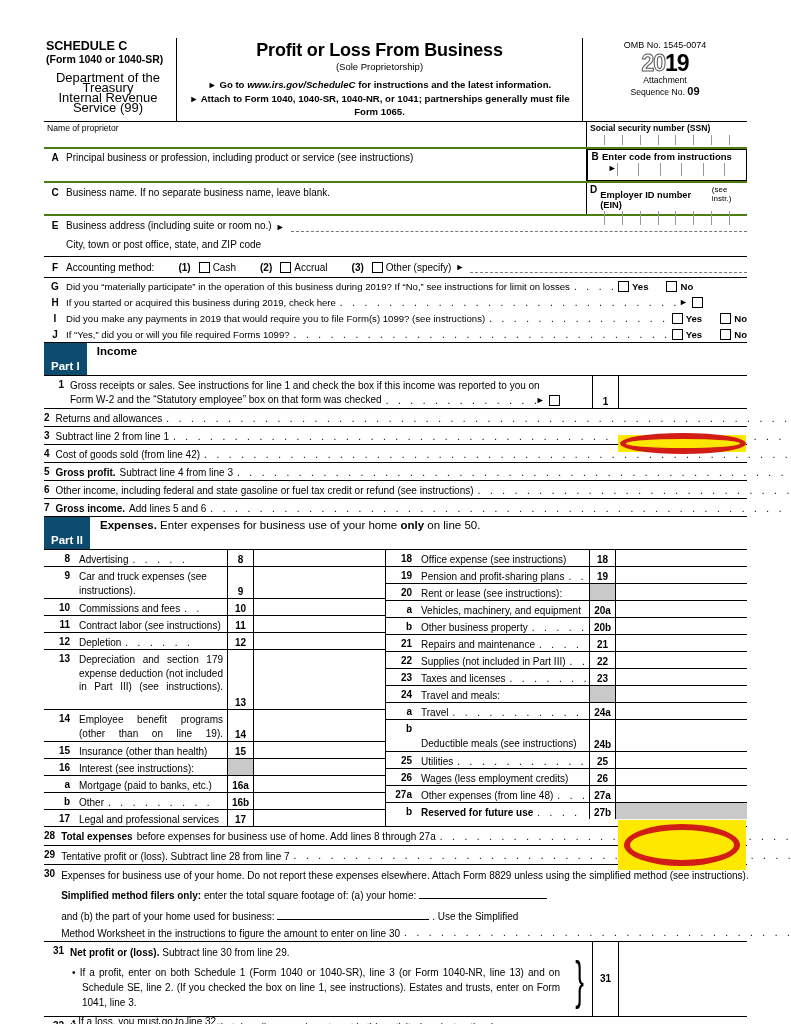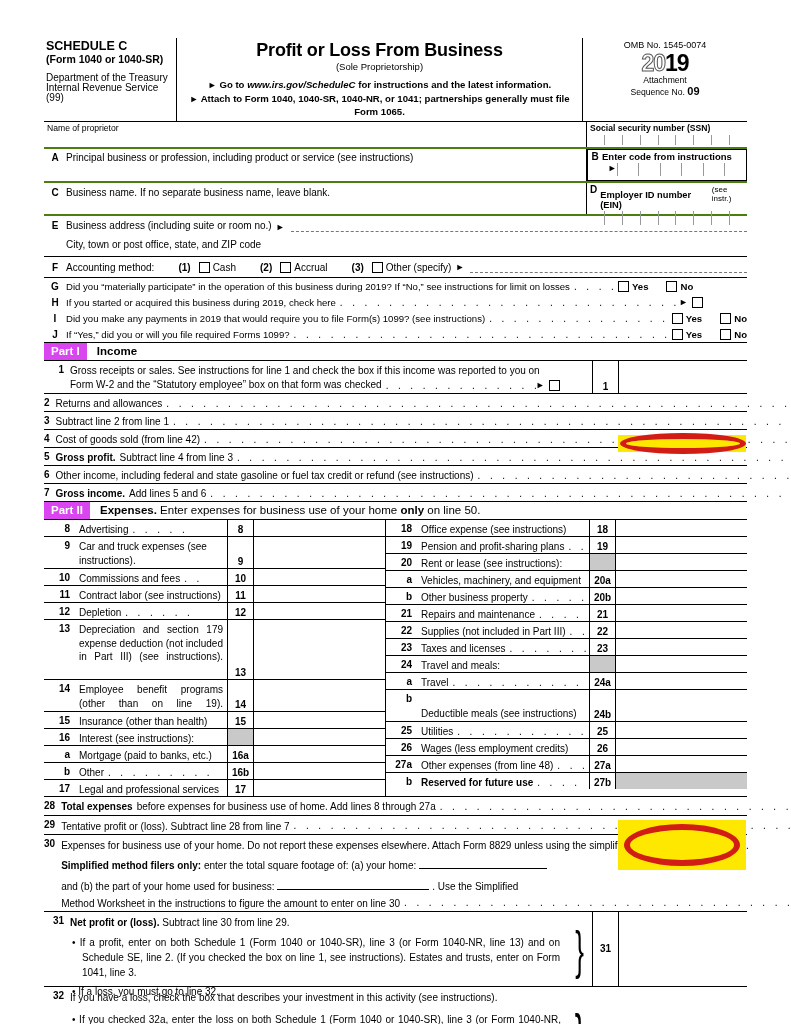--- a/index.html
+++ b/index.html
@@ -15,21 +15,21 @@
         padding-left:4px;line-height:13px;}
   .dots::before{content:". . . . . . . . . . . . . . . . . . . . . . . . . . . . . . . . . . . . . . . . . . . . . . . . . . . . . . . . . . .";}
   .arrow{font-size:9px;line-height:10px;}
   .cbx{display:inline-block;width:9px;height:9px;border:1px solid #000;background:#fff;vertical-align:-1px;}
 
   
   .hdr{display:flex;border-bottom:1.6px solid #000;}
   .hdr-l{width:124px;padding:1px 6px 2px 2px;border-right:1.6px solid #000;}
   .hdr-l .t1{font-size:12.5px;font-weight:bold;line-height:14px;}
   .hdr-l .t2{font-size:10.5px;font-weight:bold;line-height:13px;}
-  .hdr-l .t3{font-size:10px;line-height:10px;margin-top:7px;}
+  .hdr-l .t3{font-size:13px;line-height:10px;margin-top:7px;text-align:center;}
   .hdr-c{flex:1;text-align:center;padding:2px 4px 3px;border-right:1.6px solid #000;}
   .hdr-c .title{font-size:18px;font-weight:bold;line-height:21px;letter-spacing:-.2px;}
   .hdr-c .sub{font-size:9.5px;line-height:12px;}
   .hdr-c .goto{font-size:9.6px;font-weight:bold;line-height:13px;margin-top:5px;}
   .hdr-c .attach{font-size:9.6px;font-weight:bold;line-height:13px;margin-top:1px;}
   .hdr-r{width:160px;text-align:center;padding:1px 2px 2px;}
   .hdr-r .omb{font-size:9px;line-height:12px;}
   .hdr-r .yr{font-size:23px;font-weight:bold;line-height:24px;letter-spacing:-1px;}
   .hdr-r .yr .hollow{color:#fff;-webkit-text-stroke:1px #555;font-weight:bold;}
   .hdr-r .att{font-size:8.6px;line-height:10px;}
@@ -42,21 +42,21 @@
   .idr{width:160px;}
   .cap{font-size:8.6px;line-height:11px;padding:1px 0 0 3px;}
   .capb{font-size:8.6px;font-weight:bold;line-height:11px;padding:1px 0 0 3px;}
   .bbox{border:1.6px solid #000;margin:0;}
   .cells{display:flex;height:13px;}
   .cells .c{border-left:1px solid #999;flex:1;}
   .cells .c:first-child{border-left:none;}
 
   
   .partbar{display:flex;align-items:stretch;border-bottom:1.3px solid #000;}
-  .partlbl{background:#d946ef;color:#fff;font-size:11.5px;font-weight:bold;padding:1px 7px 2px;line-height:14px;}
+  .partlbl{background:#0c4a6e;color:#fff;font-size:11.5px;font-weight:bold;padding:16px 7px 2px;line-height:14px;}
   .parttxt{font-size:11.5px;padding:1px 0 2px 10px;line-height:14px;}
 
   
   .inc{display:flex;border-bottom:1px solid #000;}
   .inc .num{width:20px;text-align:right;font-size:10px;font-weight:bold;padding:3px 6px 0 0;}
   .inc .desc{flex:1;font-size:10px;padding:3px 0 1px 0;line-height:14px;}
   .inc .lnbox{width:25px;border-left:1px solid #000;border-right:1.3px solid #000;
               text-align:center;font-size:10px;font-weight:bold;display:flex;align-items:flex-end;
               justify-content:center;padding-bottom:1px;}
   .inc .valbox{width:128px;position:relative;}

